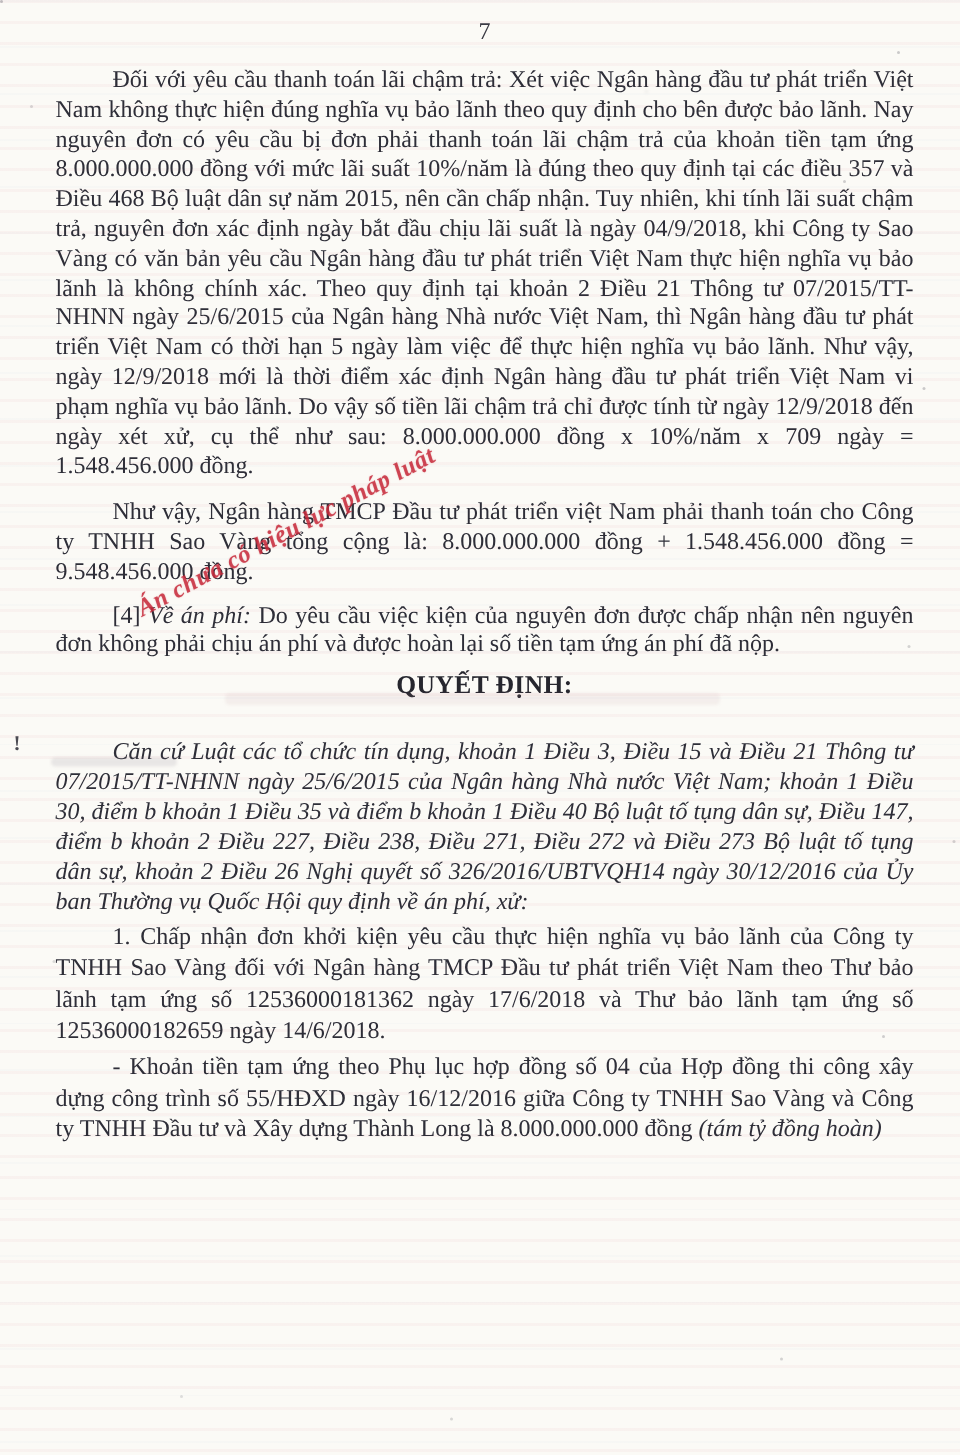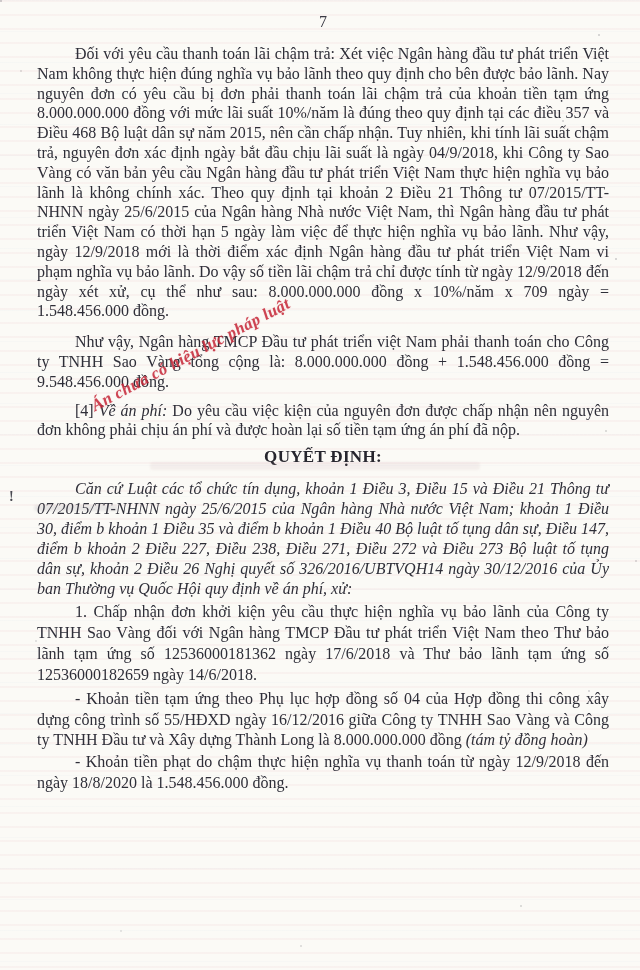--- a/index.html
+++ b/index.html
@@ -37,21 +37,21 @@
   p.tight1 { margin-bottom:9px; }
   p.tight2 { margin-bottom:6px; }
   p.tight3 { margin-bottom:5px; }
   p.tight4 { margin-bottom:2px; }
   .bold-it { font-weight:normal; font-style:italic; }
   .it { font-style:italic; }
   .faded { color:rgba(158,104,114,0.55); }
   .heading {
     text-align:center; text-indent:0; font-weight:bold;
     font-size:17px; line-height:22px; letter-spacing:.3px;
-    margin:0 0 11px; color:#26262e;
+    margin:0 0 24px; color:#26262e;
   }
   p.cites { font-style:italic; line-height:20px; margin-bottom:2px; }
   p.post { line-height:21px; margin-bottom:4px; }
   p.post2 { line-height:21px; margin-bottom:2px; }
   p.post3 { line-height:20.6px; margin-bottom:0; }
   p.post4 { line-height:21px; margin-bottom:0; }
   .stamp {
     position:absolute; left:88px; top:398px;
     transform:rotate(-28deg); transform-origin:0 0;
     color:rgba(199,42,58,0.82);
@@ -106,21 +106,20 @@
 
   <p class="heading">QUYẾT ĐỊNH:</p>
 
   <p class="para cites">Căn cứ Luật các tổ chức tín dụng, khoản 1 Điều 3, Điều 15 và Điều 21 Thông tư 07/2015/TT-NHNN ngày 25/6/2015 của Ngân hàng Nhà nước Việt Nam; khoản 1 Điều 30, điểm b khoản 1 Điều 35 và điểm b khoản 1 Điều 40 Bộ luật tố tụng dân sự, Điều 147, điểm b khoản 2 Điều 227, Điều 238, Điều 271, Điều 272 và Điều 273 Bộ luật tố tụng dân sự, khoản 2 Điều 26 Nghị quyết số 326/2016/UBTVQH14 ngày 30/12/2016 của Ủy ban Thường vụ Quốc Hội quy định về án phí, xử:</p>
 
   <p class="para post">1. Chấp nhận đơn khởi kiện yêu cầu thực hiện nghĩa vụ bảo lãnh của Công ty TNHH Sao Vàng đối với Ngân hàng TMCP Đầu tư phát triển Việt Nam theo Thư bảo lãnh tạm ứng số 12536000181362 ngày 17/6/2018 và Thư bảo lãnh tạm ứng số 12536000182659 ngày 14/6/2018.</p>
 
 
   <p class="para post3"><span>- Khoản tiền tạm ứng theo Phụ lục hợp đồng số 04 của Hợp đồng thi công xây dựng công trình số 55/HĐXD ngày 16/12/2016 giữa Công ty TNHH Sao Vàng và Công ty TNHH Đầu tư và Xây dựng Thành Long là 8.000.000.000 đồng </span><span class="it">(tám tỷ đồng hoàn)</span></p>
 
-  <p class="para post4">- Khoản tiền phạt do chậm thực hiện nghĩa vụ thanh toán từ ngày 12/9/2018 đến ngày 18/8/2020 là 1.548.456.000 đồng.</p>
 
 </div>
 
 <div class="stamp">Án chưa có hiệu lực pháp luật</div>
 
 <div class="margin-mark">!</div>
 <div class="smudge smudge-a"></div>
 <div class="smudge smudge-b"></div>
 <div class="smudge smudge-c"></div>
 <div class="specks"></div>

